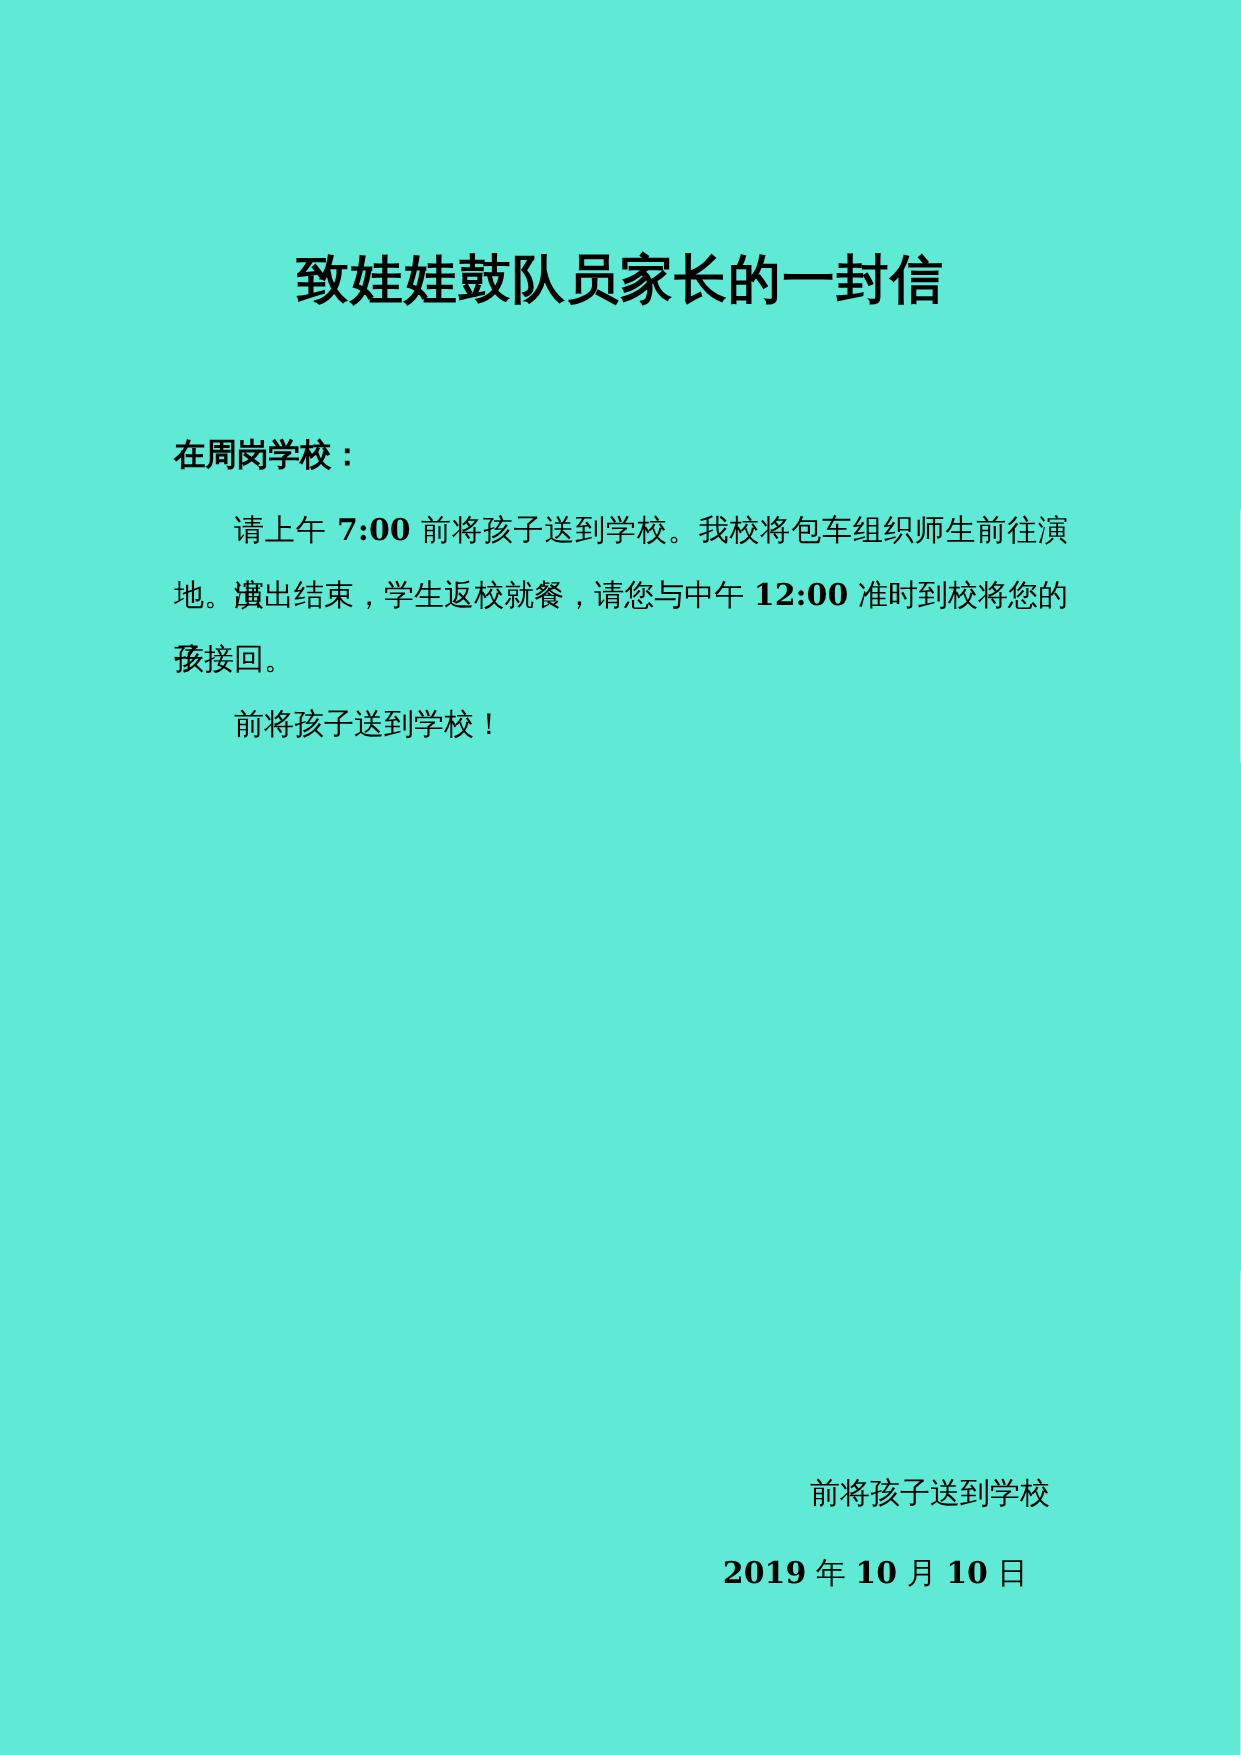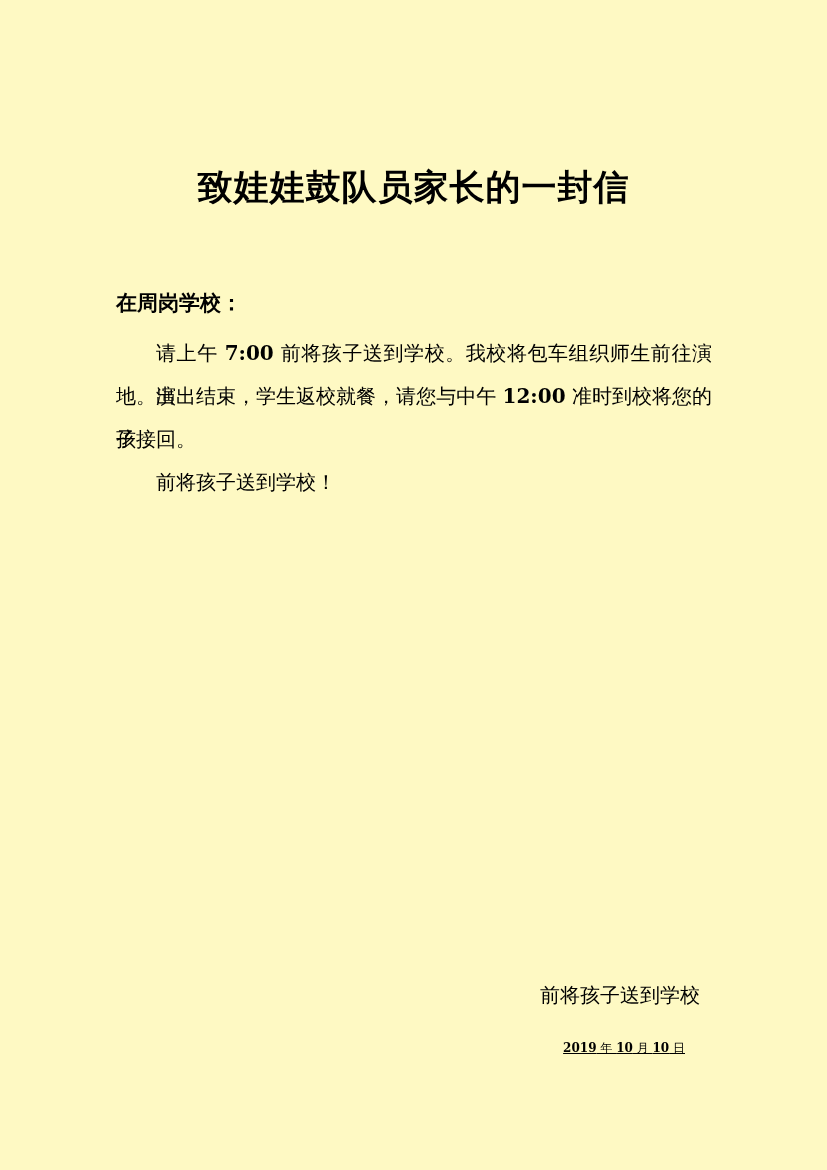--- a/index.html
+++ b/index.html
@@ -4,21 +4,21 @@
 <style>
   html, body {
     margin: 0;
     padding: 0;
     background: #ffffff;
   }
   .page {
     position: relative;
     width: 827px;
     height: 1170px;
-    background: #fef9c3;
+    background: #5eead4;
     color: #000000;
     font-family: "DejaVu Serif", "Liberation Serif", serif;
     overflow: hidden;
   }
   .title {
     position: absolute;
     top: 163px;
     left: 0;
     width: 827px;
     margin: 0;
@@ -63,23 +63,22 @@
     position: absolute;
     top: 974px;
     right: 127px;
     font-size: 20px;
     line-height: 43px;
   }
   .date {
     position: absolute;
     top: 1027px;
     right: 142px;
-    font-size: 12px;
+    font-size: 20px;
     line-height: 43px;
-    text-decoration: underline;
   }
 </style>
 </head>
 <body>
 
 <div class="page">
   <h1 class="title">致娃娃鼓队员家长的一封信</h1>
 
   <div class="salutation">在周岗学校：</div>
 

